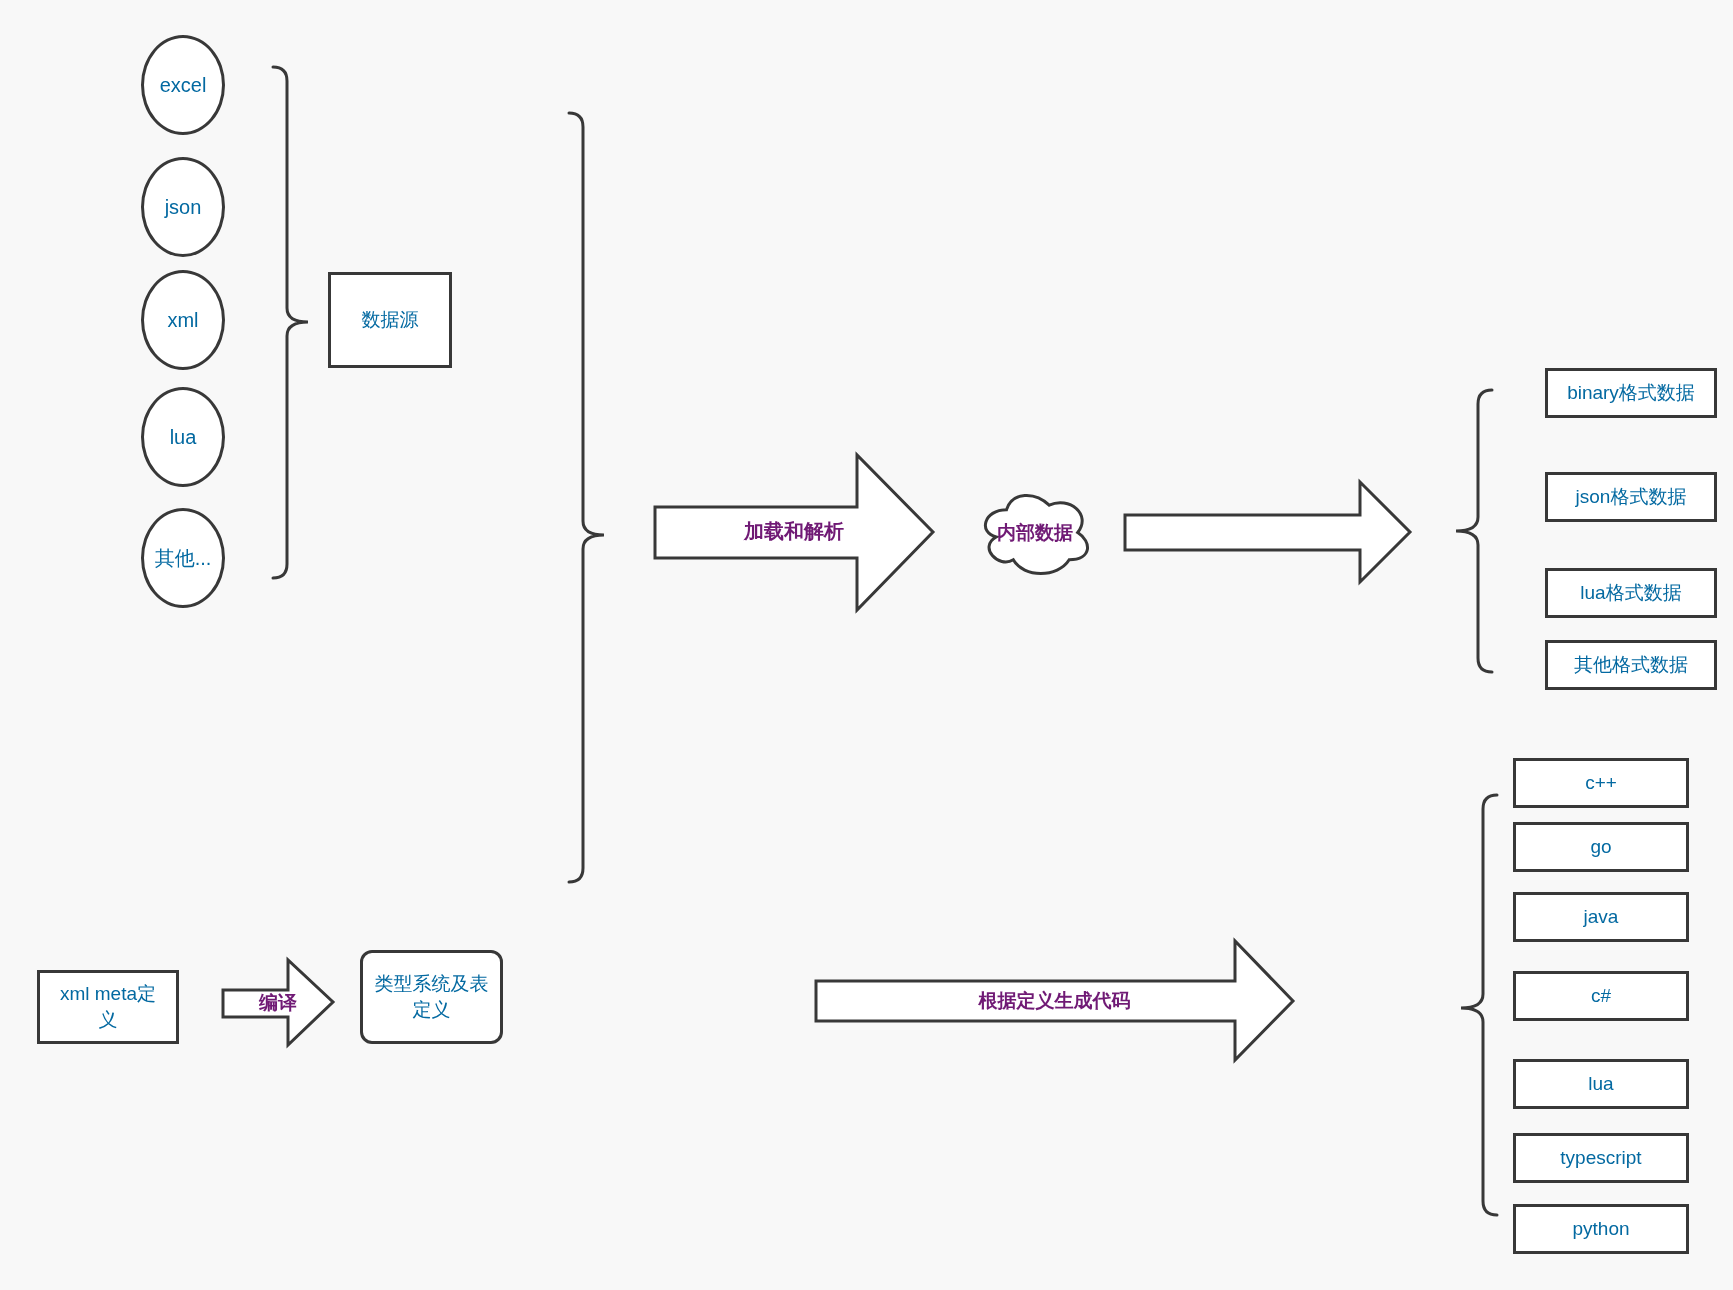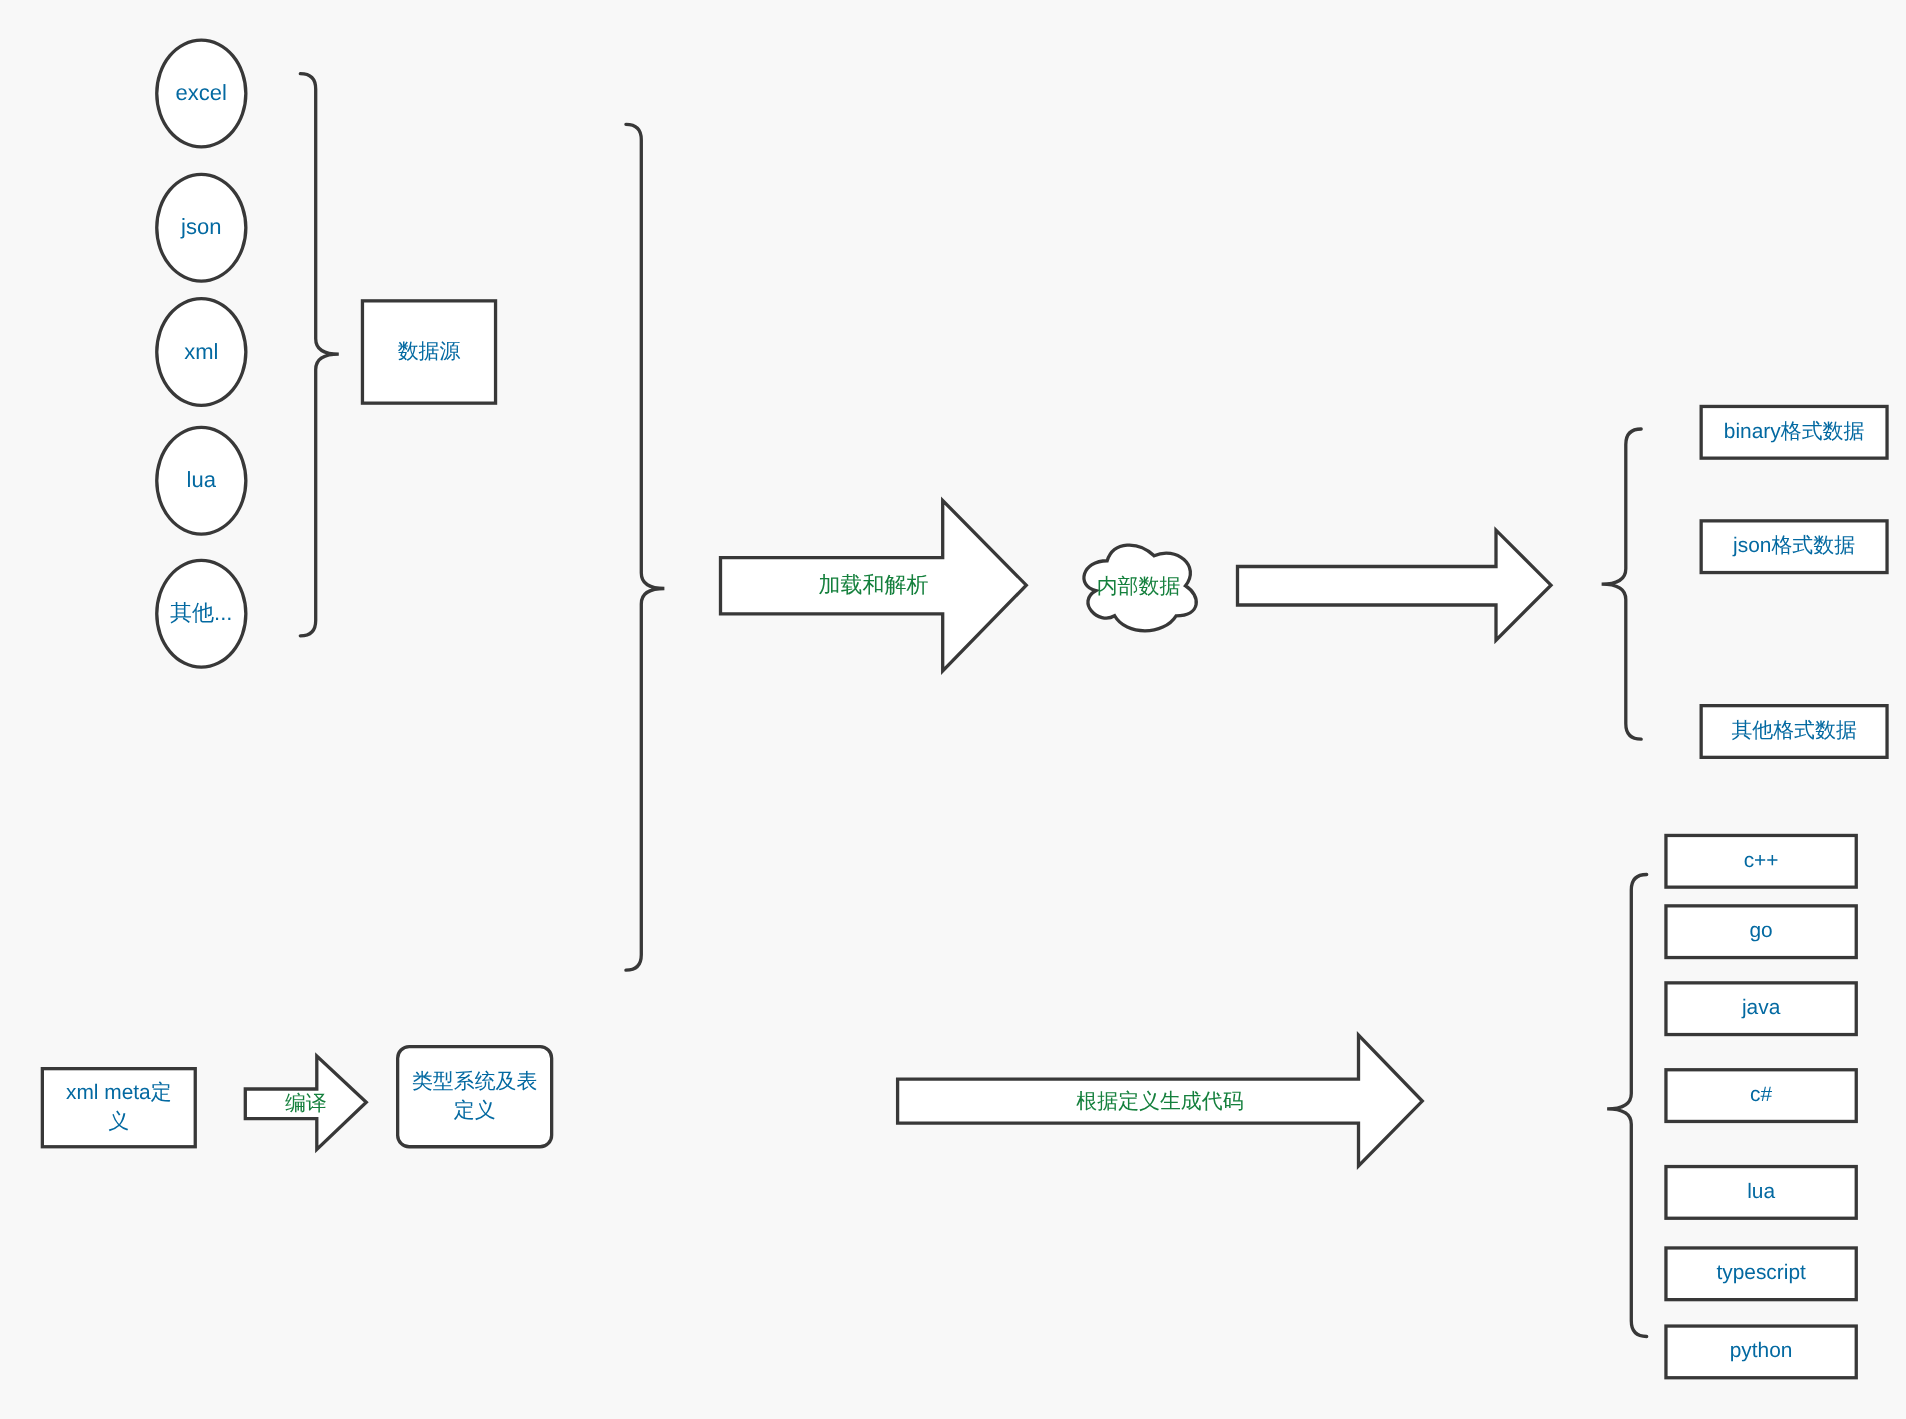--- a/index.html
+++ b/index.html
@@ -43,23 +43,24 @@
     font-size: 20px;
   }
   .rounded { border-radius: 12px; }
   .arrow-label {
     position: absolute;
     display: flex;
     align-items: center;
     justify-content: center;
     text-align: left;
     font-size: 19px;
-    color: #15803d;
+    color: #701a75;
     pointer-events: none;
     white-space: nowrap;
+    font-weight: bold;
   }
   .fmt-box { left: 1517px; width: 172px; height: 50px; margin-left: 28px; }
   .lang-box { left: 1513px; width: 176px; height: 50px; }
 </style>
 </head>
 <body>
 
 <div id="canvas">
 
   <svg class="svg-layer" viewBox="0 0 1733 1290" xmlns="http://www.w3.org/2000/svg">
@@ -102,20 +103,21 @@
   <div class="node" style="left:328px; top:272px; width:124px; height:96px">数据源</div>
 
   <div class="arrow-label" style="left:978px; top:487px; width:114px; height:91px">内部数据</div>
 
   <div class="arrow-label" style="left:655px; top:505px; width:278px; height:52px; font-size:20px">加载和解析</div>
   <div class="arrow-label" style="left:223px; top:988px; width:110px; height:30px">编译</div>
   <div class="arrow-label" style="left:816px; top:979px; width:477px; height:43px">根据定义生成代码</div>
 
   <div class="node fmt-box" style="top:368px">binary格式数据</div>
   <div class="node fmt-box" style="top:472px">json格式数据</div>
+  <div class="node fmt-box" style="top:568px">lua格式数据</div>
   <div class="node fmt-box" style="top:640px">其他格式数据</div>
 
   <div class="node" style="left:37px; top:970px; width:142px; height:74px; padding:16px 14px">xml meta定义</div>
   <div class="node rounded" style="left:360px; top:950px; width:143px; height:94px; padding:18px 8px">类型系统及表定义</div>
 
   <div class="node lang-box" style="top:758px">c++</div>
   <div class="node lang-box" style="top:822px">go</div>
   <div class="node lang-box" style="top:892px">java</div>
   <div class="node lang-box" style="top:971px">c#</div>
   <div class="node lang-box" style="top:1059px">lua</div>

